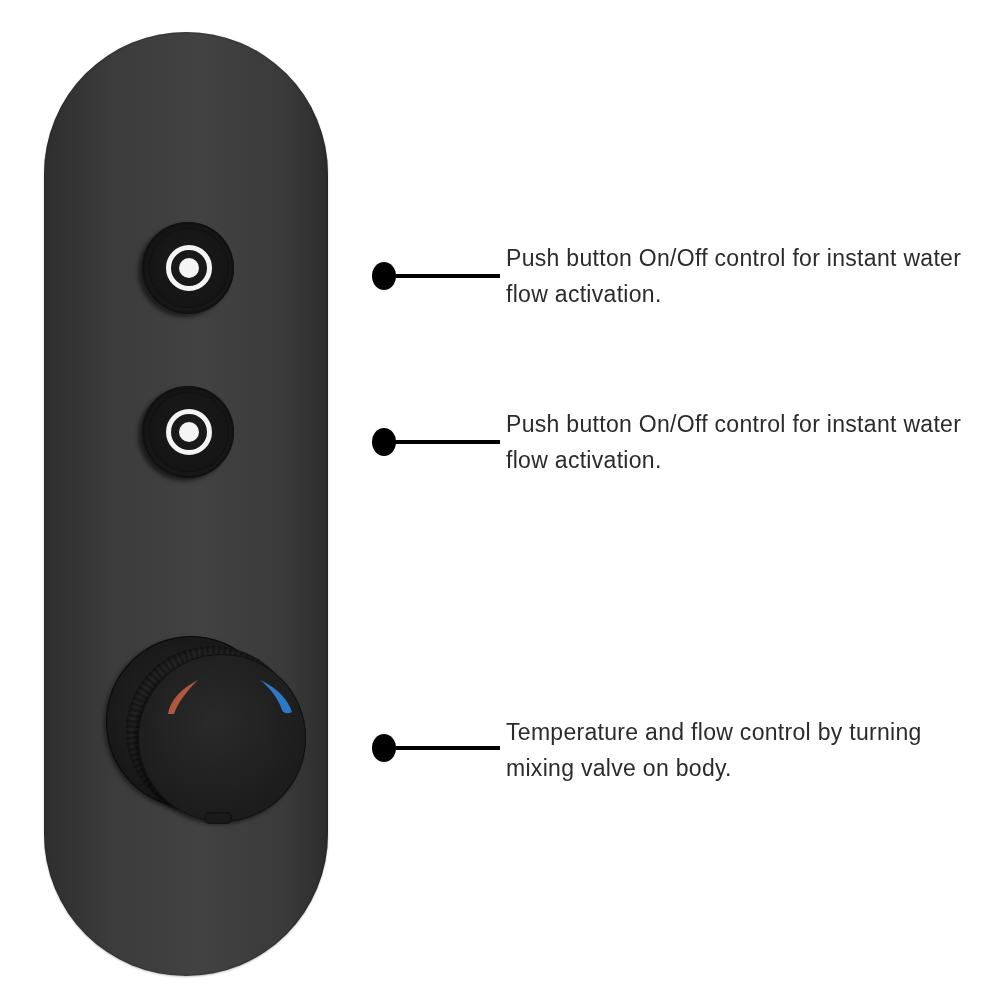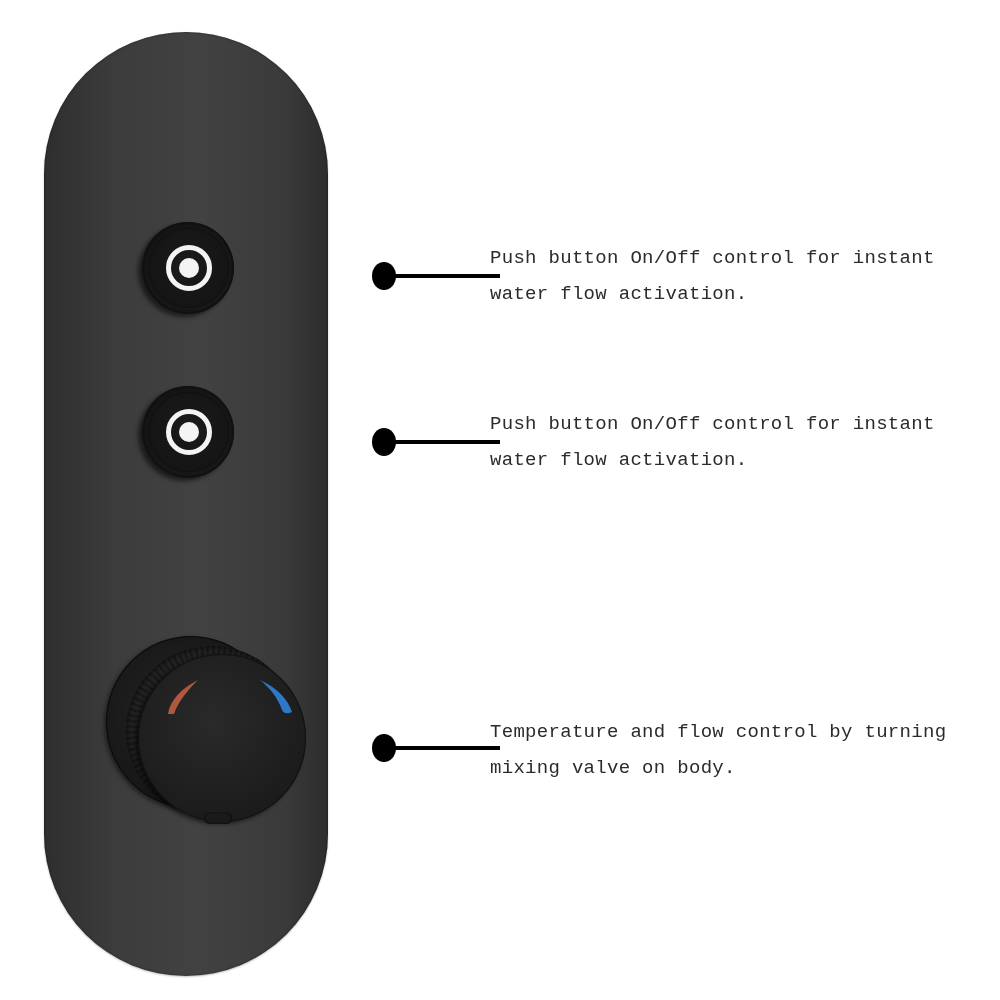--- a/index.html
+++ b/index.html
@@ -50,23 +50,23 @@
   }
   .marker { position:absolute; }
   .callout { position:absolute; left:372px; }
   .callout .dot {
     position:absolute; left:0; width:24px; height:28px; border-radius:50%; background:#000;
   }
   .callout .line {
     position:absolute; left:14px; width:114px; height:4px; background:#000;
   }
   .callout .text {
-    position:absolute; left:118px; width:470px; color:#2b2b2b;
-    font-size:19px; line-height:36px; letter-spacing:0.3px;
-    font-family:Liberation Mono, monospace;
+    position:absolute; left:134px; width:470px; color:#2b2b2b;
+    font-size:23px; line-height:36px; letter-spacing:0.3px;
+    font-family:Liberation Sans, sans-serif;
   }
 </style>
 </head>
 <body>
 
 <div class="plate"></div>
 
 <div class="push-btn" style="left:142px; top:222px;">
   <div class="cap">
     <div class="ring-icon"></div>

